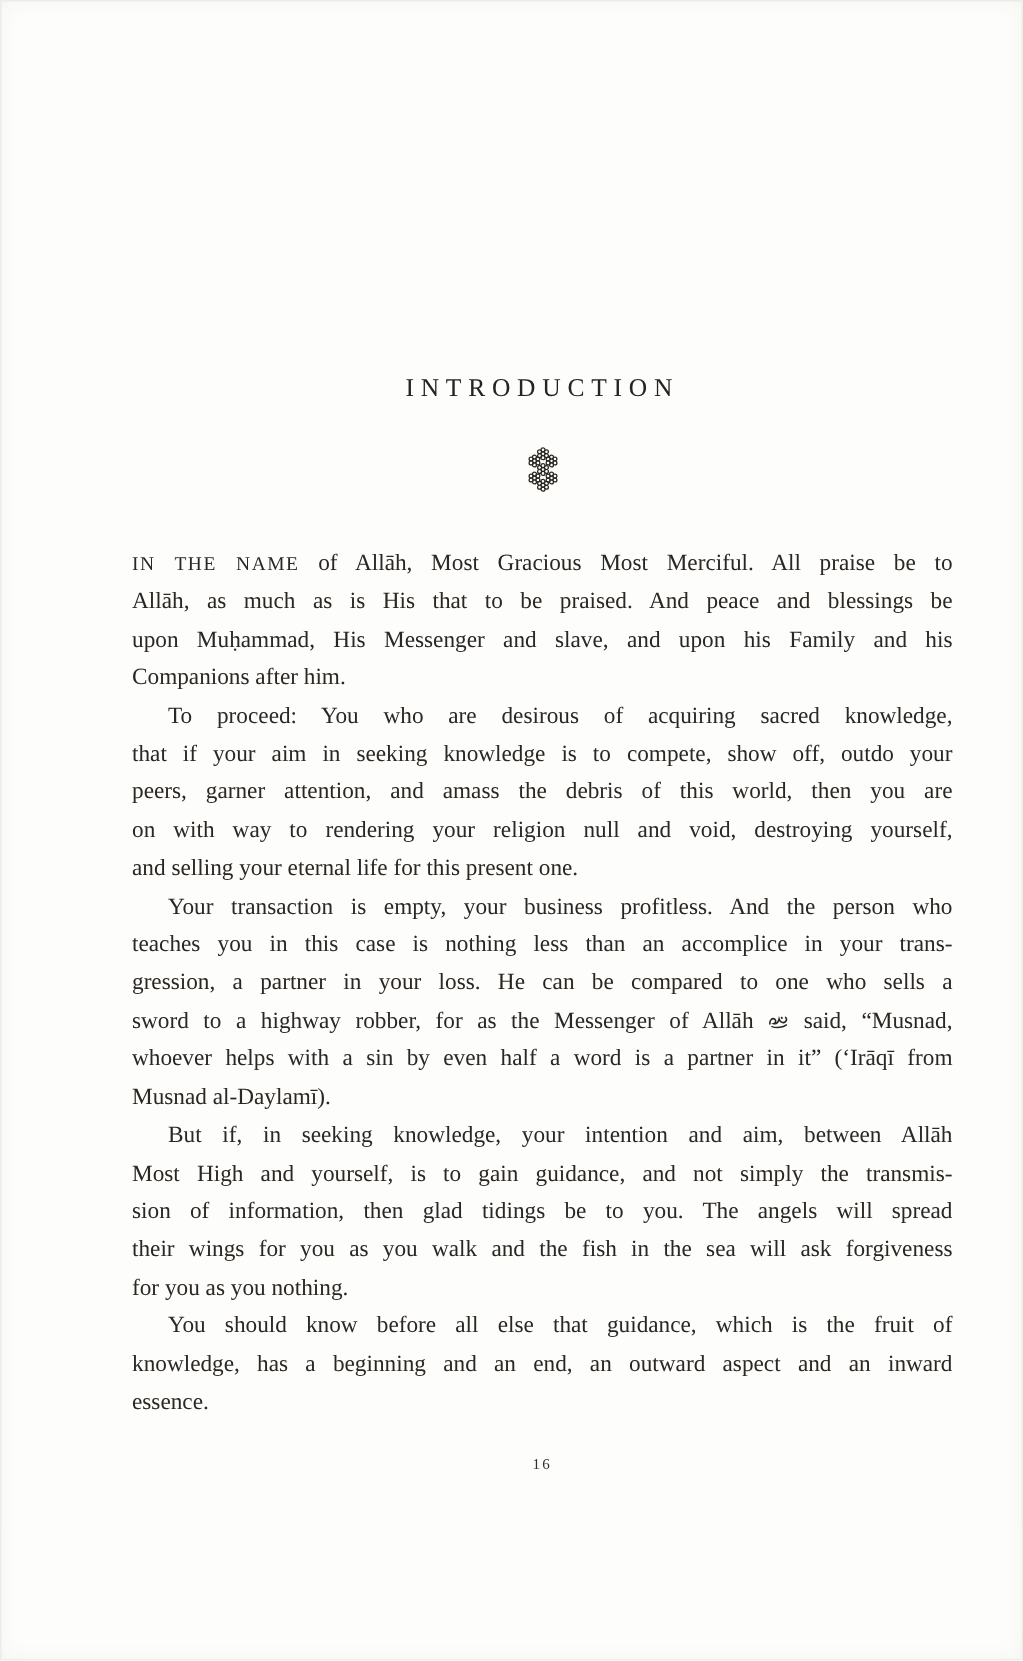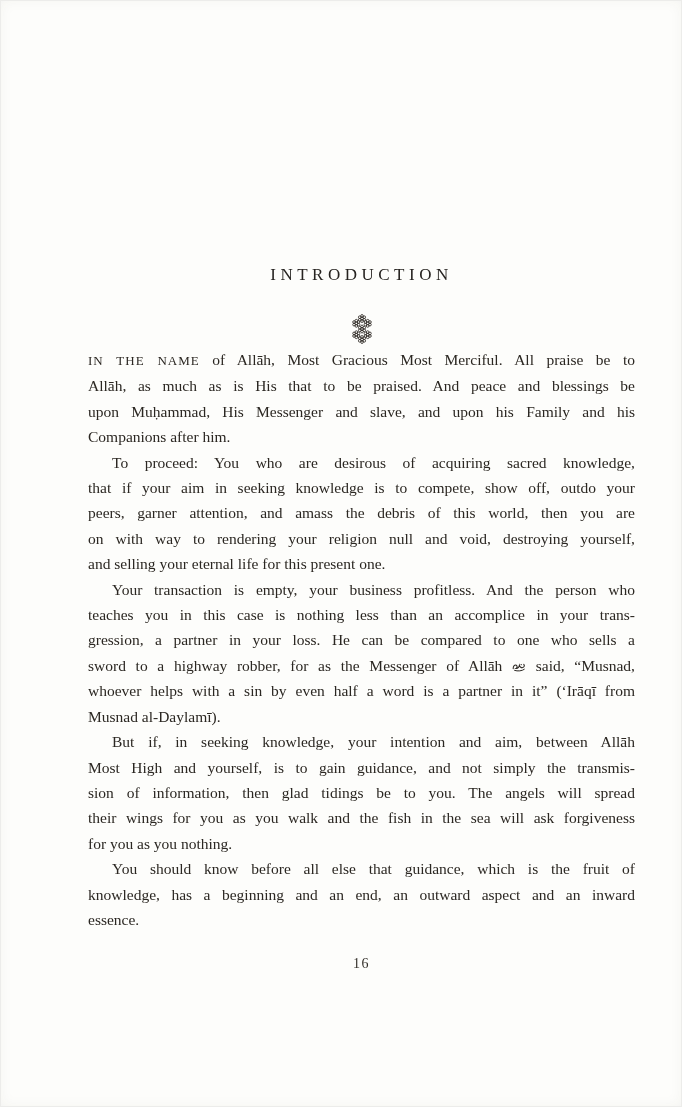--- a/index.html
+++ b/index.html
@@ -9,57 +9,58 @@
     height: 1107px;
     background: #fdfdfb;
     box-shadow: inset 0 0 0 1px #ececea, inset 0 0 14px rgba(60,55,45,0.05);
     overflow: hidden;
     font-family: "Liberation Serif", "DejaVu Serif", serif;
     color: #2b2722;
   }
   .content {
     position: absolute;
     left: 88px;
-    top: 16px;
+    top: 0;
     width: 547px;
   }
   .chapter-title {
     padding-top: 249px;
     text-align: center;
     font-size: 17px;
     line-height: 20px;
     letter-spacing: 4.5px;
     color: #262320;
   }
   .ornament-wrap {
     margin-top: 28px;
     text-align: center;
     height: 34px;
   }
   .body-text {
+    margin-top: 32px;
     font-size: 15.5px;
   }
   .line {
     line-height: 25.4px;
     white-space: nowrap;
     text-align: justify;
     text-align-last: justify;
   }
   .line.last { text-align-last: left; }
   .line.indent { text-indent: 24px; }
   .sc {
     font-size: 13px;
     letter-spacing: 1px;
   }
   .it { }
   .honorific svg { vertical-align: -1px; }
   .folio {
     margin-top: 24px;
     text-align: center;
-    font-size: 14px;
+    font-size: 10px;
     letter-spacing: 1.5px;
     color: #332f29;
   }
 </style>
 </head>
 <body>
 
 <div class="page">
   <div class="content">
 

